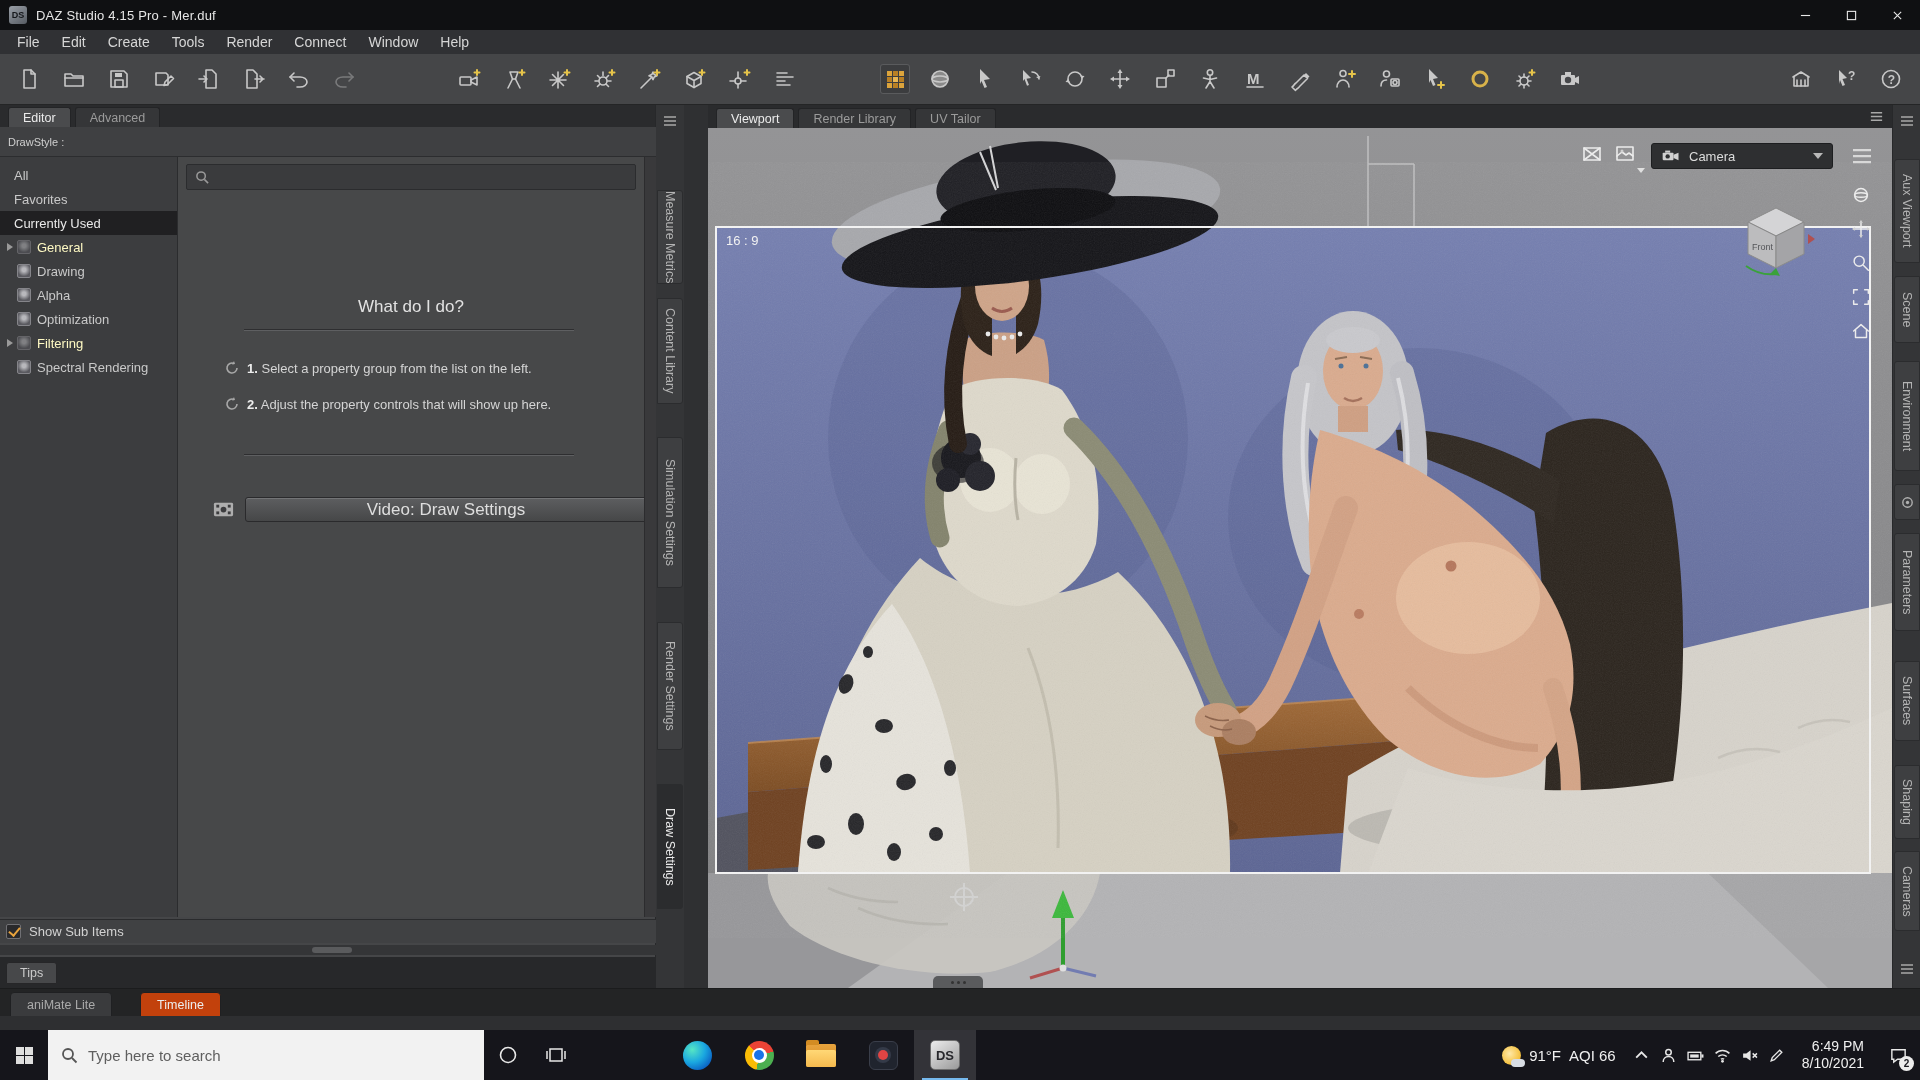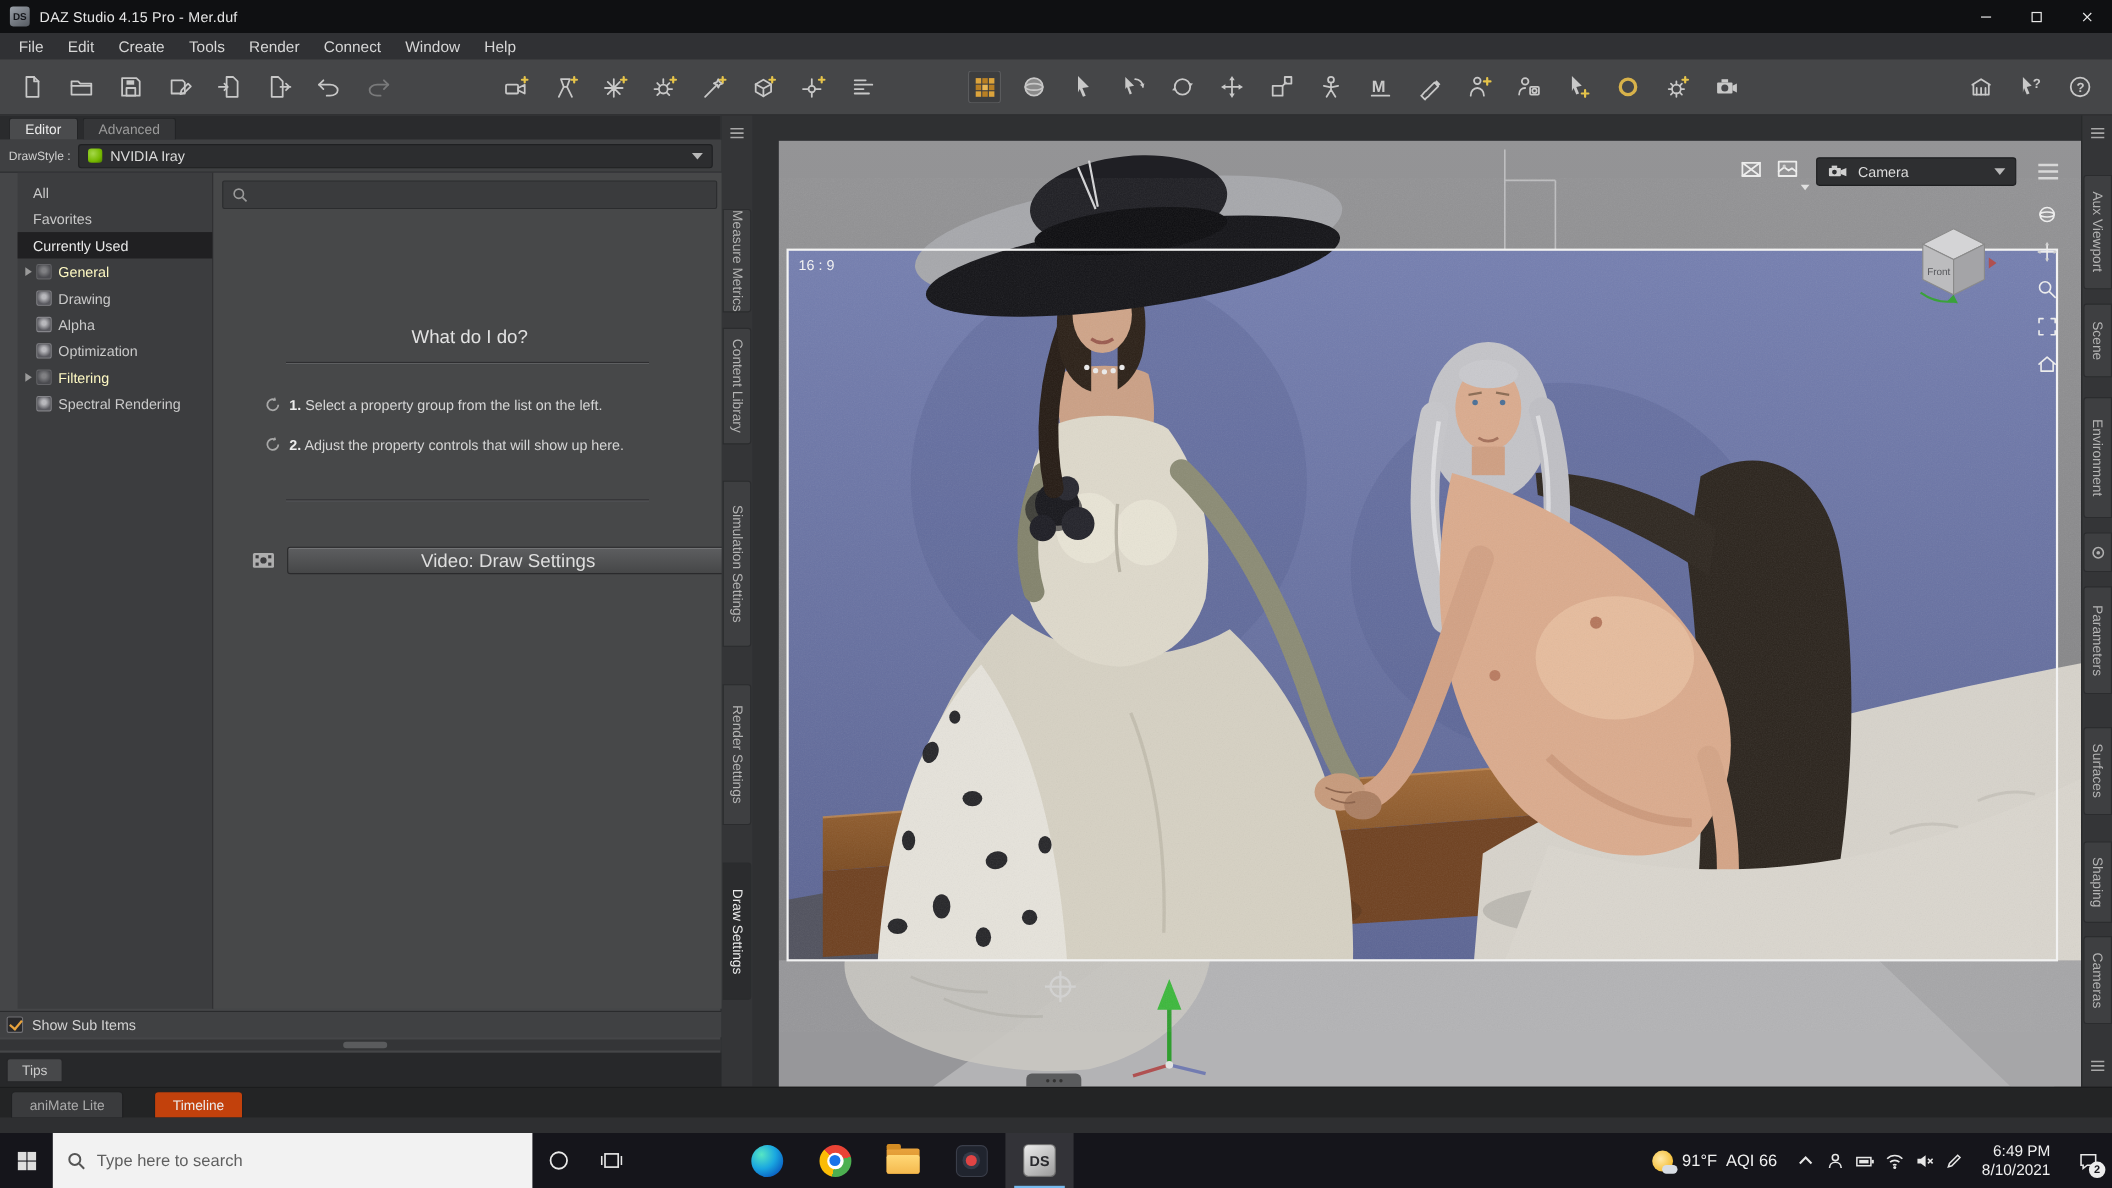--- a/index.html
+++ b/index.html
@@ -38,21 +38,21 @@
 .paneicon{display:flex;align-items:center;justify-content:center}
 .paneicon svg{width:15px;height:15px}
 
 
 .lpanel{left:0;top:105px;width:656px;height:883px;background:#454648;border-right:1px solid #27282a}
 .lp-draw{position:absolute;left:0;top:22px;width:656px;height:30px;background:#3f4042;display:flex;align-items:center;padding:0 8px;border-bottom:1px solid #2c2d2f}
 .lp-draw .lbl{font-size:11px;color:#cfcfcf;margin-right:7px;white-space:nowrap}
 .dd{flex:1;height:22px;background:#2c2d2f;border:1px solid #1f2022;border-radius:3px;display:flex;align-items:center;padding:0 8px;color:#dadada;font-size:13px}
 .nvicon{width:13px;height:13px;border-radius:3px;background:radial-gradient(circle at 35% 35%,#a5d84a,#76b900 60%,#4a7a00);margin-right:7px}
 .dd-arrow{width:0;height:0;border-left:5px solid transparent;border-right:5px solid transparent;border-top:6px solid #b8b8b8;margin-left:auto}
-.lp-body{position:absolute;left:16px;top:52px;width:567px;height:760px}
+.lp-body{position:absolute;left:0;top:52px;width:567px;height:760px}
 .lp-list{position:absolute;left:0;top:0;width:178px;height:760px;background:#3c3d3f;border-right:1px solid #2b2c2e;padding-top:6px}
 .lrow{height:24px;display:flex;align-items:center;font-size:13px;color:#c9c9c9;padding-left:14px}
 .lrow.tree{padding-left:4px}
 .lrow.sel{background:#202022;color:#e9e9e9}
 .lrow.dis{color:#fef9c3}
 .tarrow{width:12px;height:12px;position:relative;flex:0 0 12px;margin-right:1px}
 .tarrow.has::before{content:"";position:absolute;left:3px;top:2px;border-left:6px solid #9a9a9a;border-top:4px solid transparent;border-bottom:4px solid transparent}
 .gicon{width:14px;height:14px;margin-right:6px;border:1px solid #85858a;border-radius:2px;background:radial-gradient(circle at 50% 40%,#b8b8bc 20%,#5a5a60 70%);flex:0 0 14px}
 .dis .gicon{opacity:.55}
 .lp-content{position:absolute;left:178px;top:0;width:466px;height:760px;background:#474849}
@@ -435,25 +435,20 @@
   </div>
 </div>
 
 <div class="ab lpanel">
   <div class="ptabrow">
     <div class="ptab active">Editor</div>
     <div class="ptab">Advanced</div>
   </div>
   <div class="lp-draw">
     <span class="lbl">DrawStyle :</span>
-    <div class="dd">
-      <span class="nvicon"></span>
-      <span>NVIDIA Iray</span>
-      <span class="dd-arrow"></span>
-    </div>
   </div>
   <div class="lp-body">
     <div class="lp-list">
       <div class="lrow">
           <span>All</span>
         </div>
       <div class="lrow">
           <span>Favorites</span>
         </div>
       <div class="lrow sel">
@@ -545,20 +540,30 @@
       </svg>
     </span>
   <div class="vtab" style="top:85px;height:94px">Measure Metrics</div>
   <div class="vtab" style="top:193px;height:106px">Content Library</div>
   <div class="vtab" style="top:332px;height:151px">Simulation Settings</div>
   <div class="vtab" style="top:517px;height:128px">Render Settings</div>
   <div class="vtab active" style="top:679px;height:125px">Draw Settings</div>
 </div>
 
 <div class="ab vpanel">
+  <div class="vp-tabs">
+    <div class="ptab active">Viewport</div>
+    <div class="ptab">Render Library</div>
+    <div class="ptab">UV Tailor</div>
+    <span class="vp-ham paneicon">
+        <svg viewBox="0 0 16 16">
+          <path d="M2 4h12M2 8h12M2 12h12" stroke="#a8a8a8" stroke-width="1.5"></path>
+        </svg>
+      </span>
+  </div>
   <div class="vp-canvas">
 
     <svg class="scene" viewBox="0 0 1184 860">
       <defs>
         <linearGradient id="bgg" x1="0" y1="0" x2="0" y2="1">
             <stop offset="0" stop-color="#949496"></stop>
             <stop offset="1" stop-color="#7e7e80"></stop>
           </linearGradient>
         <linearGradient id="wallg" x1="0" y1="0" x2="0" y2="1">
             <stop offset="0" stop-color="#757fb0"></stop>

